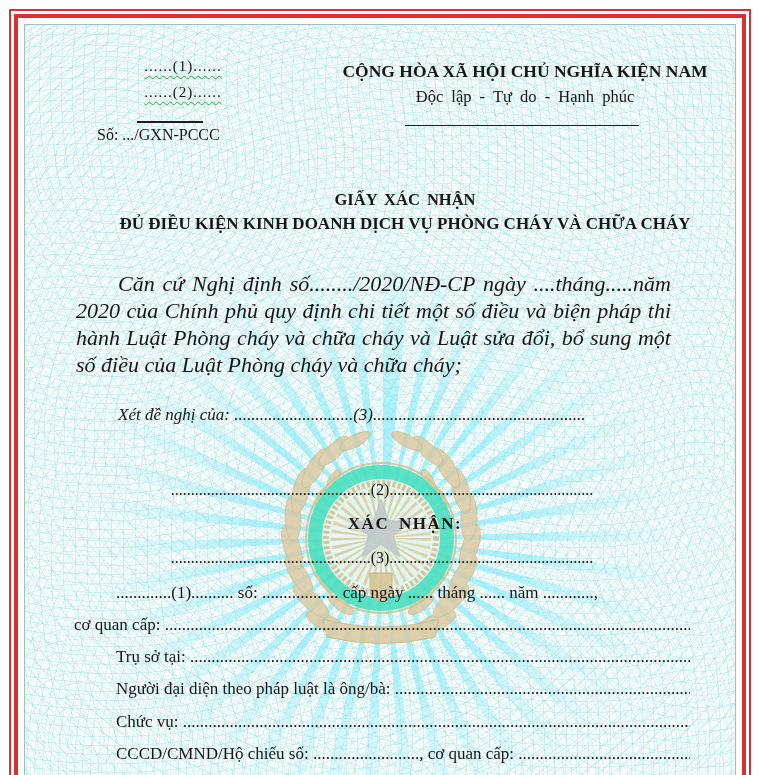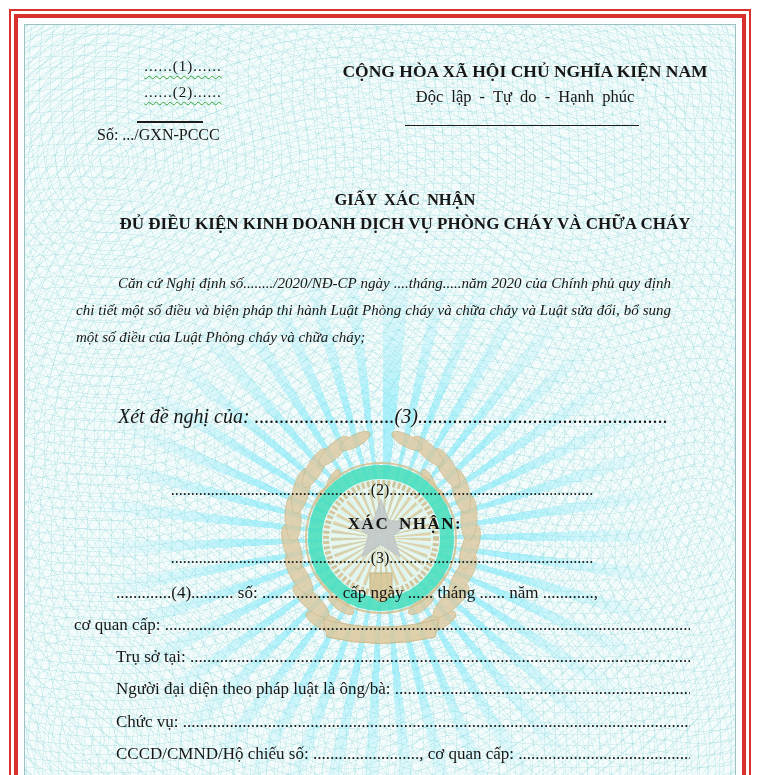--- a/index.html
+++ b/index.html
@@ -30,24 +30,24 @@
   .c-line2{top:59px;}
   .squiggle{text-decoration:underline;text-decoration-style:wavy;text-decoration-color:#3aa23a;
             text-decoration-thickness:1px;text-underline-offset:4px;}
   .c-rule{position:absolute;left:112px;top:96px;width:66px;border-top:2px solid #1c1c1c;}
   .so-line{left:72px;top:101px;font-size:16px;}
   .nh-country{left:290px;top:36px;width:420px;text-align:center;font-weight:bold;font-size:17.5px;}
   .nh-motto{left:290px;top:62px;width:420px;text-align:center;font-weight:normal;font-size:16.5px;word-spacing:4px;}
   .nh-rule{position:absolute;left:380px;top:100px;width:234px;border-top:1.5px solid #1c1c1c;}
   .title1{left:0;top:165px;width:760px;text-align:center;font-weight:bold;font-size:16.5px;word-spacing:3px;}
   .title2{left:0;top:189px;width:760px;text-align:center;font-weight:bold;font-size:17px;}
-  .para{position:absolute;left:51px;right:64px;font-style:italic;font-size:15px;line-height:27px;
+  .para{position:absolute;left:51px;right:64px;font-style:italic;font-size:22px;line-height:27px;
         text-align:justify;text-indent:42px;white-space:normal;}
   .p1{top:245px;} .p2{top:326px;}
-  .p3{left:51px;right:47px;top:380px;font-style:italic;font-size:20px;text-indent:42px;overflow:hidden;}
+  .p3{left:51px;right:47px;top:380px;font-style:italic;font-size:17px;text-indent:42px;overflow:hidden;}
   .dotline{left:49px;right:45px;text-align:center;font-size:16px;overflow:hidden;}
   .d2{top:456px;} .d3{top:524px;}
   .xn{left:0;top:489px;width:760px;text-align:center;font-weight:bold;font-size:17px;letter-spacing:1.5px;word-spacing:4px;}
   .fline{position:absolute;left:49px;right:45px;font-size:17px;white-space:nowrap;overflow:hidden;}
   .find{padding-left:42px;}
   .f1{top:558px;} .f2{top:590px;} .f3{top:622px;} .f4{top:654px;} .f5{top:687px;} .f6{top:719px;} .f7{top:748px;}
 </style>
 </head>
 <body>
 
@@ -119,21 +119,21 @@
     <div class="txt title1">GIẤY XÁC NHẬN</div>
     <div class="txt title2">ĐỦ ĐIỀU KIỆN KINH DOANH DỊCH VỤ PHÒNG CHÁY VÀ CHỮA CHÁY</div>
 
     <div class="para p1">Căn cứ Nghị định số......../2020/NĐ-CP ngày ....tháng.....năm 2020 của Chính phủ quy định chi tiết một số điều và biện pháp thi hành Luật Phòng cháy và chữa cháy và Luật sửa đổi, bổ sung một số điều của Luật Phòng cháy và chữa cháy;</div>
     <div class="txt p3">Xét đề nghị của: ............................(3)..................................................</div>
 
     <div class="txt dotline d2">..................................................(2)...................................................</div>
     <div class="txt xn">XÁC NHẬN:</div>
     <div class="txt dotline d3">..................................................(3)...................................................</div>
 
-    <div class="fline find f1">.............(4)..........  số: .................. cấp ngày ...... tháng ...... năm ............,</div>
+    <div class="fline find f1">.............(1)..........  số: .................. cấp ngày ...... tháng ...... năm ............,</div>
     <div class="fline f2">cơ quan cấp: ......................................................................................................................................................</div>
     <div class="fline find f3">Trụ sở tại: ......................................................................................................................................................</div>
     <div class="fline find f4">Người đại diện theo pháp luật là ông/bà: ....................................................................................</div>
     <div class="fline find f5">Chức vụ: ......................................................................................................................................................</div>
     <div class="fline find f6">CCCD/CMND/Hộ chiếu số: ........................., cơ quan cấp: ......................................................</div>
     <div class="fline find f7">Nơi đăng ký hộ khẩu thường trú: ......................................................................................................</div>
   </div>
 </div>
 
 </body></html>

